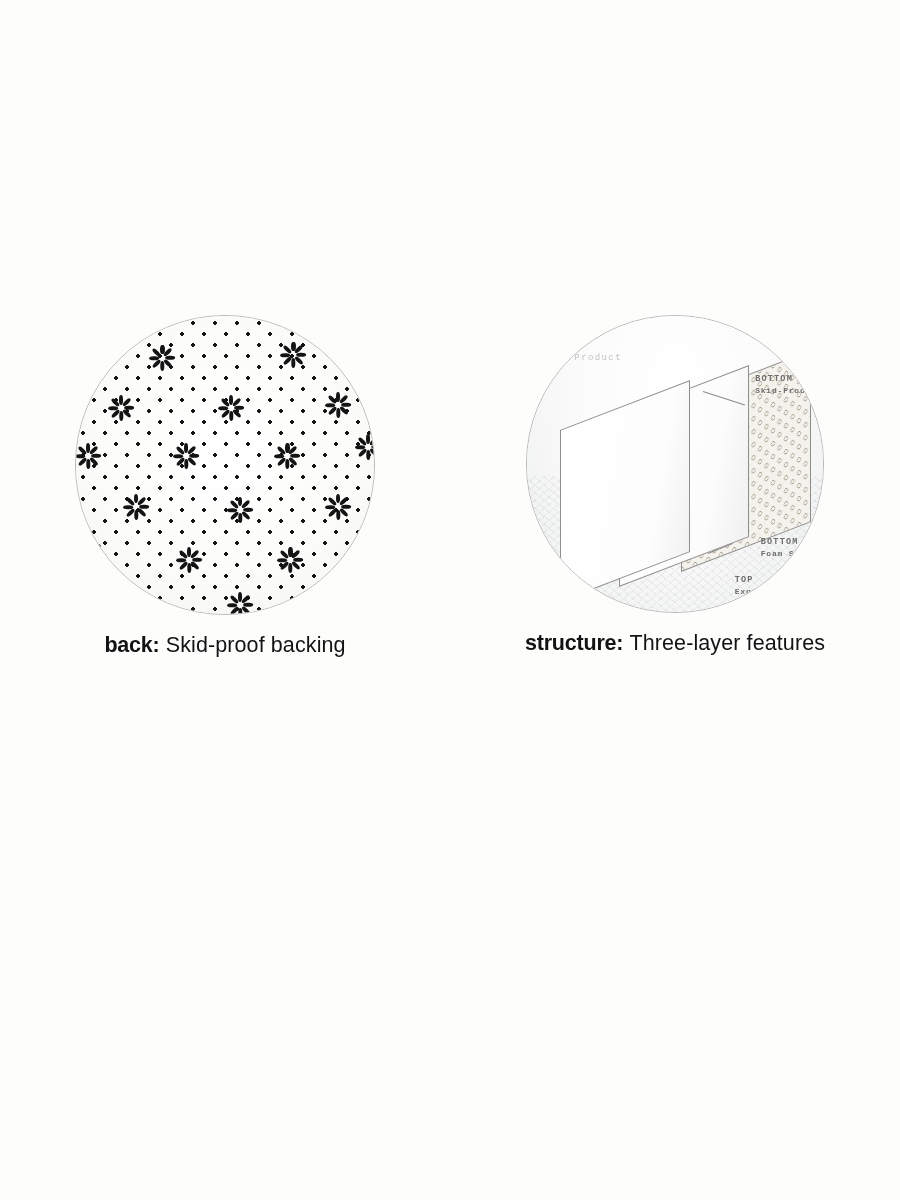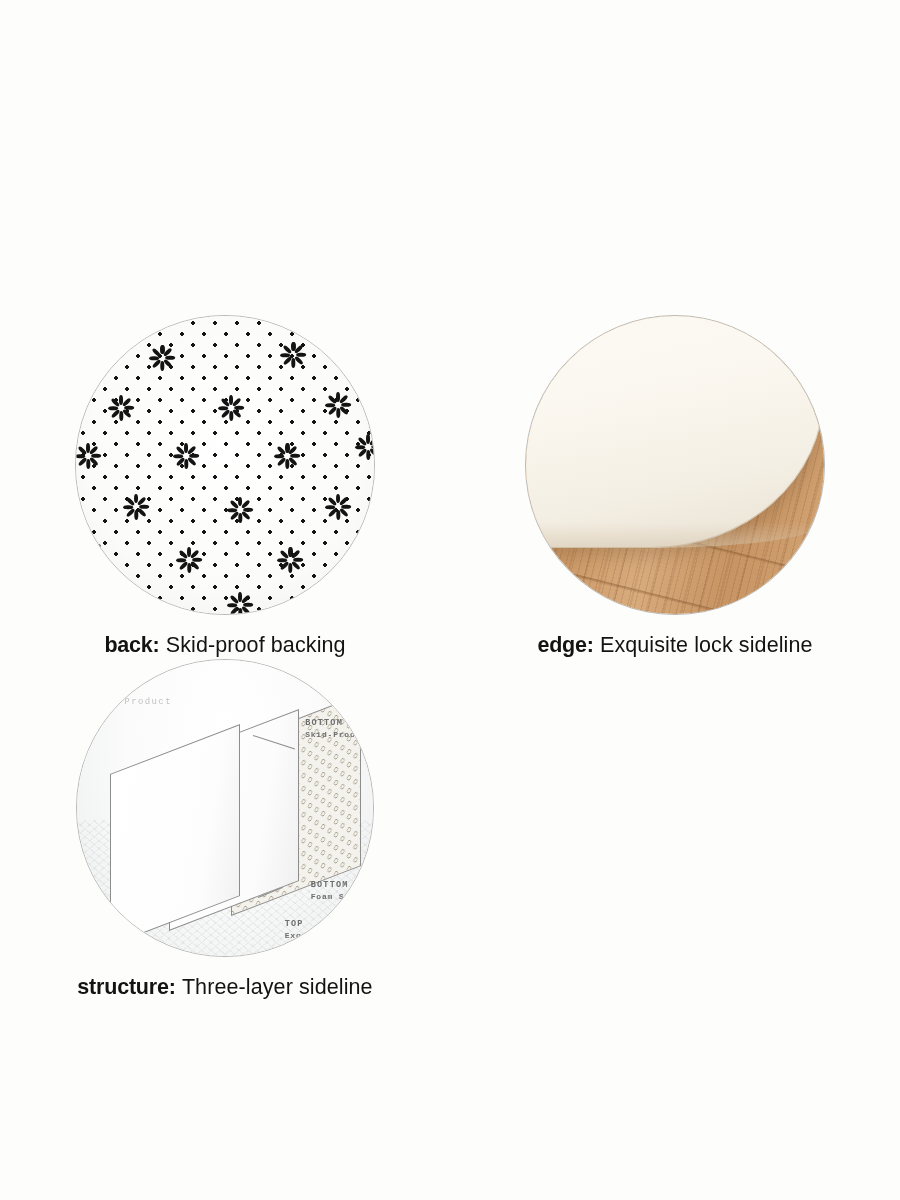--- a/index.html
+++ b/index.html
@@ -461,35 +461,20 @@
             </div>
           </div>
       </div>
     </div>
     <div class="caption">
       <span class="key">back</span><span class="sep">:</span>
       <span class="val">Skid-proof backing</span>
     </div>
   </div>
 
-  <div class="feature row1">
-    <div class="photo-wrap">
-      <div class="circle">
-        <div class="wood"></div>
-        <div class="wood-seam s1"></div>
-        <div class="wood-seam s2"></div>
-        <div class="mat-edge"></div>
-        <div class="mat-edge-line"></div>
-      </div>
-    </div>
-    <div class="caption">
-      <span class="key">edge</span><span class="sep">:</span>
-      <span class="val">Exquisite lock sideline</span>
-    </div>
-  </div>
 
 
   <div class="feature row2">
     <div class="photo-wrap">
       <div class="circle">
         <div class="struct-bg"></div>
         <div class="struct-bg-weave"></div>
 
         <div class="watermark">Product</div>
 
@@ -509,17 +494,17 @@
           <span class="lbl-sub">Foam Soft</span>
         </div>
         <div class="struct-label lbl-top">
           <span class="lbl-main">TOP</span>
           <span class="lbl-sub">Exquisite S</span>
         </div>
       </div>
     </div>
     <div class="caption">
       <span class="key">structure</span><span class="sep">:</span>
-      <span class="val">Three-layer sideline</span>
+      <span class="val">Three-layer features</span>
     </div>
   </div>
 
 </div>
 
 </body></html>

